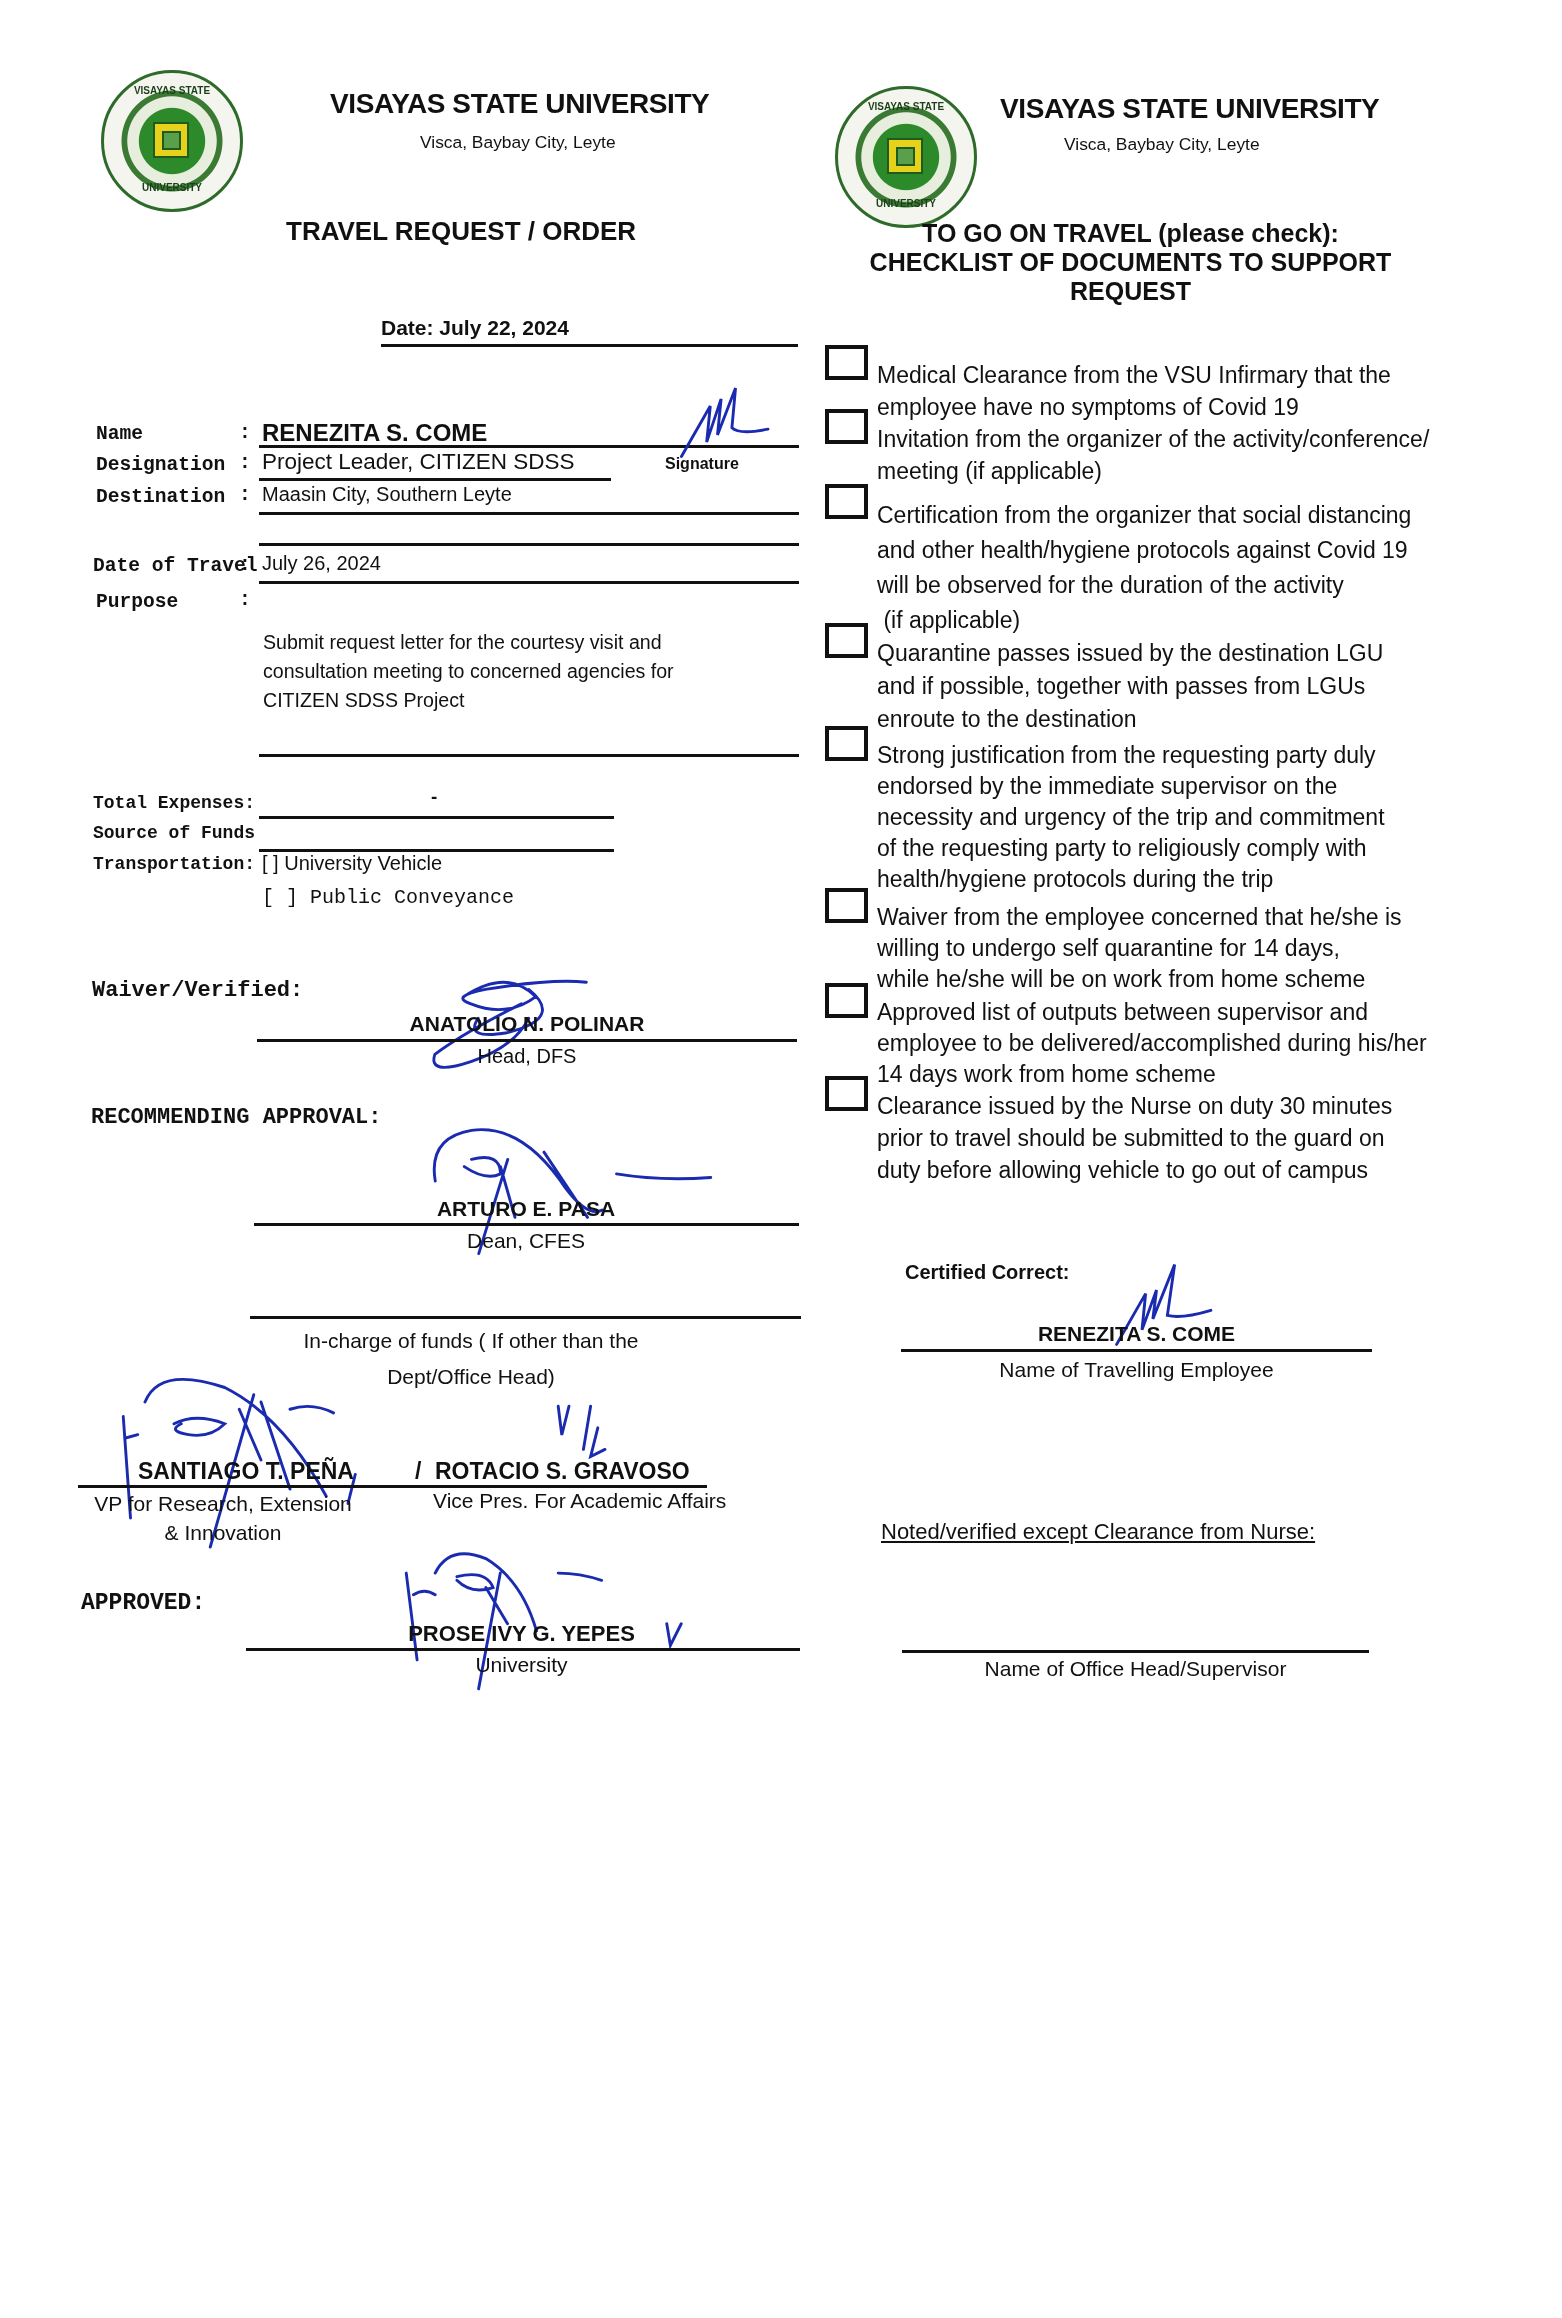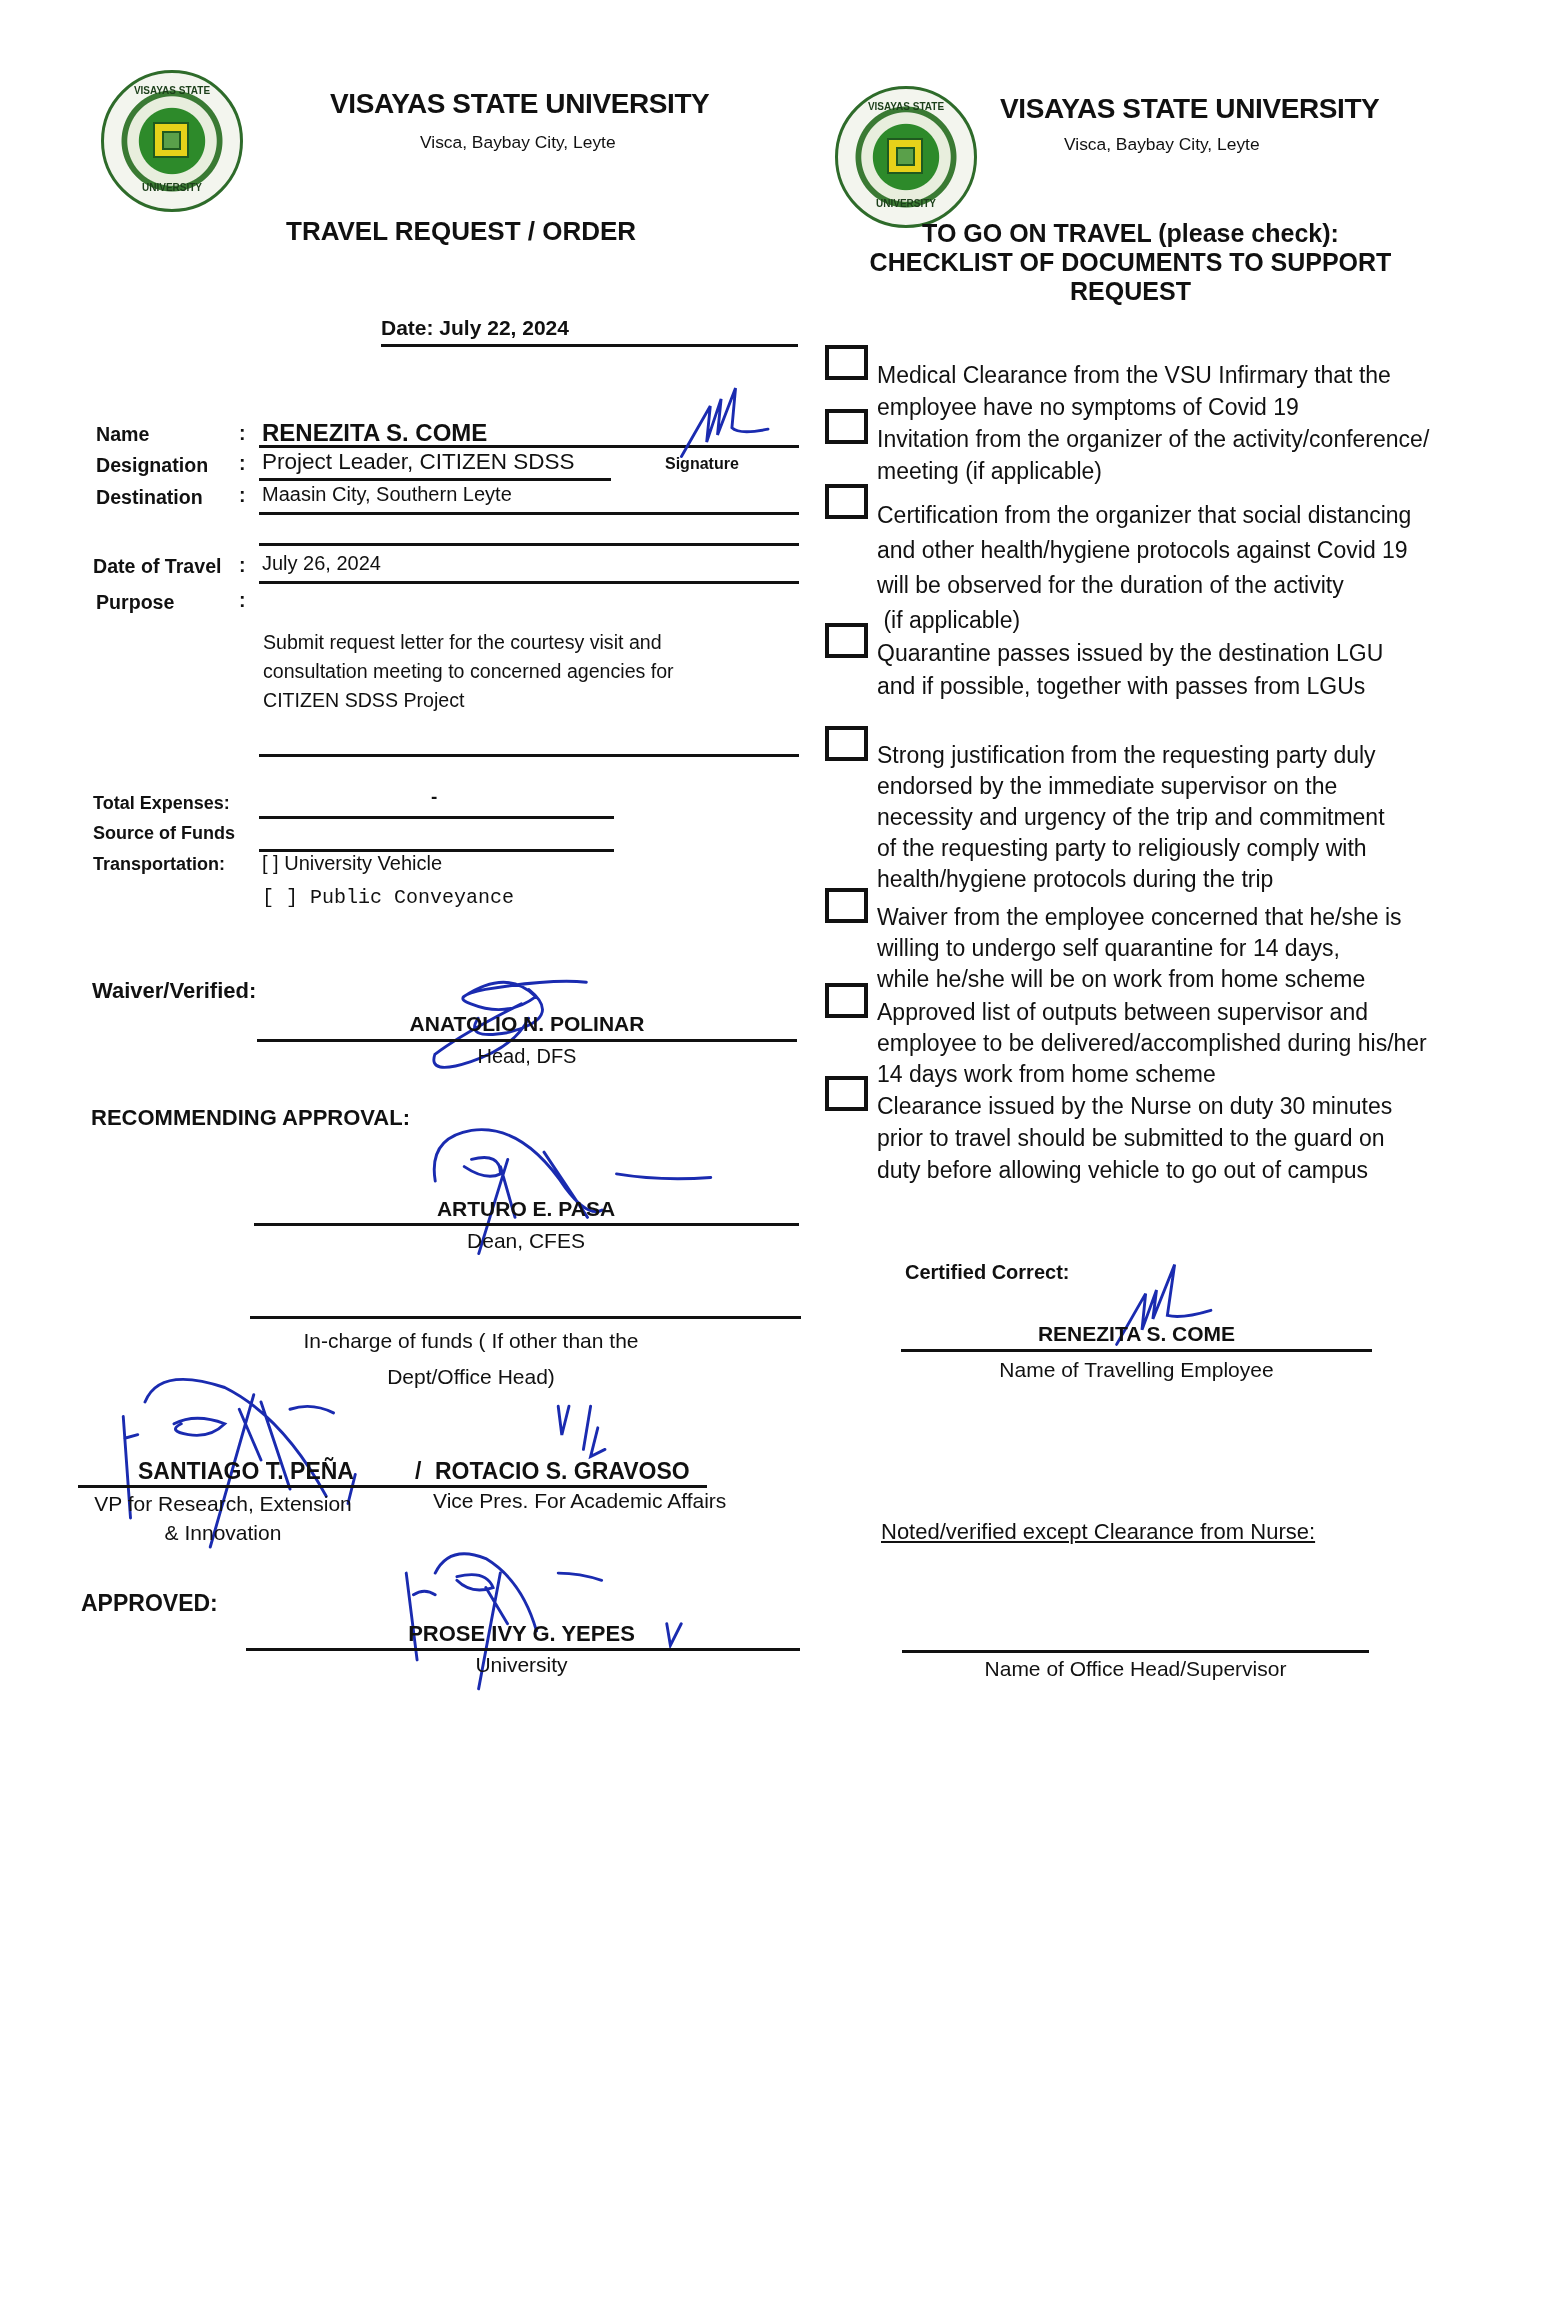--- a/index.html
+++ b/index.html
@@ -11,21 +11,21 @@
   .b { font-weight: bold; }
   .seal { width: 142px; height: 142px; border-radius: 50%; border: 3.6px solid #2e6b2a; box-sizing: border-box;
     background: radial-gradient(circle, #2d8a2a 0 34%, #e8eedd 35% 46%, #3a7a33 47% 52%, #f3f5ee 53% 100%); }
   .seal .inner { position: absolute; left: 49px; top: 49px; width: 36px; height: 36px; background: #e6d21a; border: 2.9px solid #1f5a1f; box-sizing: border-box; }
   .seal .inner2 { position: absolute; left: 58px; top: 58px; width: 19px; height: 19px; border: 2.9px solid #1f5a1f; box-sizing: border-box; background: #5aa04a; }
   .seal-txt { position: absolute; width: 100%; text-align: center; font-family: Liberation Sans, sans-serif; font-weight: bold; font-size: 10px; color: #1c3f1a; }
   .uni { font-size: 28px; font-weight: bold; letter-spacing: -0.4px; }
   .addr { font-size: 17.4px; }
   .h2 { font-size: 26px; font-weight: bold; }
   .line { position: absolute; height: 2.9px; background: #111; }
-  .lbl { font-size: 19.6px; font-weight: bold; }
+  .lbl { font-size: 19.6px; font-weight: bold; font-family: Liberation Mono, monospace; }
   .val { font-size: 22px; }
   .cb { position: absolute; width: 43px; height: 35px; border: 4.3px solid #111; box-sizing: border-box; background: #fff; }
   .cl { position: absolute; left: 877px; font-size: 23px; line-height: 32px; width: 638px; margin-top: 17px; }
   .center { text-align: center; }
   svg.sig { position: absolute; overflow: visible; }
   svg.sig path { fill: none; stroke: #1a2bb0; stroke-width: 4; stroke-linecap: round; }
 </style>
 </head>
 <body>
 
@@ -159,20 +159,21 @@
     <div class="cl" style="top: 481px; line-height: 35px;">
       <div style="white-space: pre;">Certification from the organizer that social distancing</div>
       <div style="white-space: pre;">and other health/hygiene protocols against Covid 19</div>
       <div style="white-space: pre;">will be observed for the duration of the activity</div>
       <div style="white-space: pre;"> (if applicable)</div>
     </div>
     <div class="cb" style="left: 825px; top: 623px;"></div>
     <div class="cl" style="top: 620px; line-height: 33px;">
       <div style="white-space: pre;">Quarantine passes issued by the destination LGU</div>
       <div style="white-space: pre;">and if possible, together with passes from LGUs</div>
+      <div style="white-space: pre;">enroute to the destination</div>
     </div>
     <div class="cb" style="left: 825px; top: 726px;"></div>
     <div class="cl" style="top: 723px; line-height: 31px;">
       <div style="white-space: pre;">Strong justification from the requesting party duly</div>
       <div style="white-space: pre;">endorsed by the immediate supervisor on the</div>
       <div style="white-space: pre;">necessity and urgency of the trip and commitment</div>
       <div style="white-space: pre;">of the requesting party to religiously comply with</div>
       <div style="white-space: pre;">health/hygiene protocols during the trip</div>
     </div>
     <div class="cb" style="left: 825px; top: 888px;"></div>

